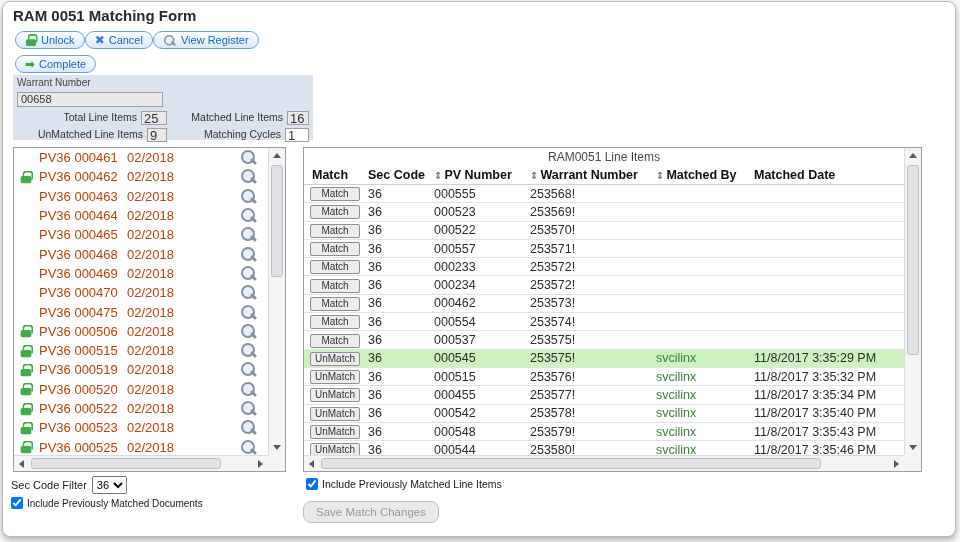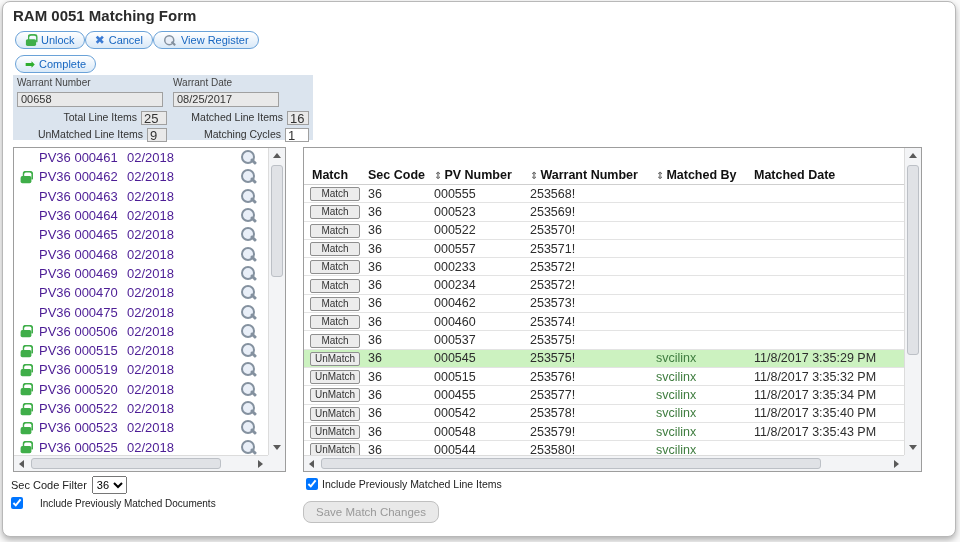--- a/index.html
+++ b/index.html
@@ -64,31 +64,31 @@
   .tri-up { width: 0; height: 0; border-left: 4px solid transparent; border-right: 4px solid transparent; border-bottom: 5px solid #5a5a5a; }
   .tri-down { width: 0; height: 0; border-left: 4px solid transparent; border-right: 4px solid transparent; border-top: 5px solid #5a5a5a; }
   .tri-left { width: 0; height: 0; border-top: 4px solid transparent; border-bottom: 4px solid transparent; border-right: 5px solid #5a5a5a; }
   .tri-right { width: 0; height: 0; border-top: 4px solid transparent; border-bottom: 4px solid transparent; border-left: 5px solid #5a5a5a; }
 
   
   .list-panel { position: absolute; left: 10px; top: 145px; width: 273px; height: 325px;
     border: 1px solid #9d9d9d; background: #fff; display: grid;
     grid-template-columns: 1fr 17px; grid-template-rows: 1fr 16px; }
   .list-content { overflow: hidden; }
-  .doc-row { display: flex; align-items: center; height: 19.3px; font-size: 13px; color: #4c1d95; cursor: pointer; }
+  .doc-row { display: flex; align-items: center; height: 19.3px; font-size: 13px; color: #c2410c; cursor: pointer; }
   .doc-row .lock-icon { margin-left: 6px; transform: scale(.9); }
   .doc-id { margin-left: 7px; width: 88px; }
   .doc-date { width: 62px; }
   .doc-row .mag-icon { margin-left: auto; margin-right: 10px; }
 
   .left-footer { position: absolute; left: 8px; top: 474px; }
   .scf-row { display: flex; align-items: center; gap: 5px; }
   .scf-label { font-size: 11px; color: #222; }
   .scf-select { height: 18px; font-size: 11px; font-family: inherit; }
-  .chk-row { display: flex; align-items: center; gap: 17px; margin-top: 3px; font-size: 10px; color: #222; }
+  .chk-row { display: flex; align-items: center; gap: 4px; margin-top: 3px; font-size: 10px; color: #222; }
   .chk-row input, .rf-check input { width: 12px; height: 12px; }
 
   
   .items-panel { position: absolute; left: 300px; top: 145px; width: 619px; height: 325px;
     border: 1px solid #9d9d9d; background: #fff; display: grid;
     grid-template-columns: 1fr 17px; grid-template-rows: 17px 20px 1fr 16px; }
   .li-title { grid-area: 1/1/2/2; text-align: center; font-size: 12px; color: #4a4a4a; padding-top: 2px; }
   .grid-cols { display: grid; grid-template-columns: 64px 66px 96px 126px 98px 1fr; align-items: center; }
   .li-header { grid-area: 2/1/3/2; font-weight: bold; font-size: 12.5px; color: #111; border-bottom: 1px solid #cfcfcf; }
   .li-header .h0 { padding-left: 8px; }
@@ -140,24 +140,20 @@
       <span>Complete</span>
     </button>
   </div>
 
   <div class="form-panel">
     <div class="fp-row1">
       <div class="fp-field">
         <div class="fp-label">Warrant Number</div>
         <input class="fp-input wn" readonly="" value="00658" style="">
       </div>
-      <div class="fp-field">
-        <div class="fp-label">Warrant Date</div>
-        <input class="fp-input wd" readonly="" value="08/25/2017" style="">
-      </div>
     </div>
     <div class="fp-stats">
       <div class="fp-stat">
         <span class="fp-slabel">Total Line Items</span>
         <input class="stat-box b25" readonly="" value="25" style="">
       </div>
       <div class="fp-stat">
         <span class="fp-slabel">Matched Line Items</span>
         <input class="stat-box b16" readonly="" value="16" style="">
       </div>
@@ -303,20 +299,21 @@
         <option>36</option>
       </select>
     </div>
     <label class="chk-row">
       <input type="checkbox" checked="checked" style="">
       <span>Include Previously Matched Documents</span>
     </label>
   </div>
 
   <div class="items-panel">
+    <div class="li-title">RAM0051 Line Items</div>
     <div class="li-header grid-cols">
         <span class="h-col h0"><span>Match</span></span>
         <span class="h-col h1"><span>Sec Code</span></span>
         <span class="h-col h2"><span class="sort-icon">⇕</span><span>PV Number</span></span>
         <span class="h-col h3"><span class="sort-icon">⇕</span><span>Warrant Number</span></span>
         <span class="h-col h4"><span class="sort-icon">⇕</span><span>Matched By</span></span>
         <span class="h-col h5"><span>Matched Date</span></span>
       </div>
     <div class="li-rows">
         <div class="li-row grid-cols">
@@ -371,21 +368,21 @@
           <span class="c-match"><button class="match-btn">Match</button></span>
           <span class="c-sec">36</span>
           <span class="c-pv">000462</span>
           <span class="c-warrant">253573!</span>
           <span class="c-by"></span>
           <span class="c-date"></span>
         </div>
         <div class="li-row grid-cols">
           <span class="c-match"><button class="match-btn">Match</button></span>
           <span class="c-sec">36</span>
-          <span class="c-pv">000460</span>
+          <span class="c-pv">000554</span>
           <span class="c-warrant">253574!</span>
           <span class="c-by"></span>
           <span class="c-date"></span>
         </div>
         <div class="li-row grid-cols">
           <span class="c-match"><button class="match-btn">Match</button></span>
           <span class="c-sec">36</span>
           <span class="c-pv">000537</span>
           <span class="c-warrant">253575!</span>
           <span class="c-by"></span>
@@ -430,20 +427,21 @@
           <span class="c-warrant">253579!</span>
           <span class="c-by">svcilinx</span>
           <span class="c-date">11/8/2017 3:35:43 PM</span>
         </div>
         <div class="li-row grid-cols">
           <span class="c-match"><button class="match-btn">UnMatch</button></span>
           <span class="c-sec">36</span>
           <span class="c-pv">000544</span>
           <span class="c-warrant">253580!</span>
           <span class="c-by">svcilinx</span>
+          <span class="c-date">11/8/2017 3:35:46 PM</span>
         </div>
       </div>
     <div class="sb-v sb-v-items">
       <div class="sb-btn">
           <span class="tri-up"></span>
         </div>
       <div class="sb-track">
         <div class="sb-thumb-v" style="top:2px;height:190px"></div>
       </div>
       <div class="sb-btn">

